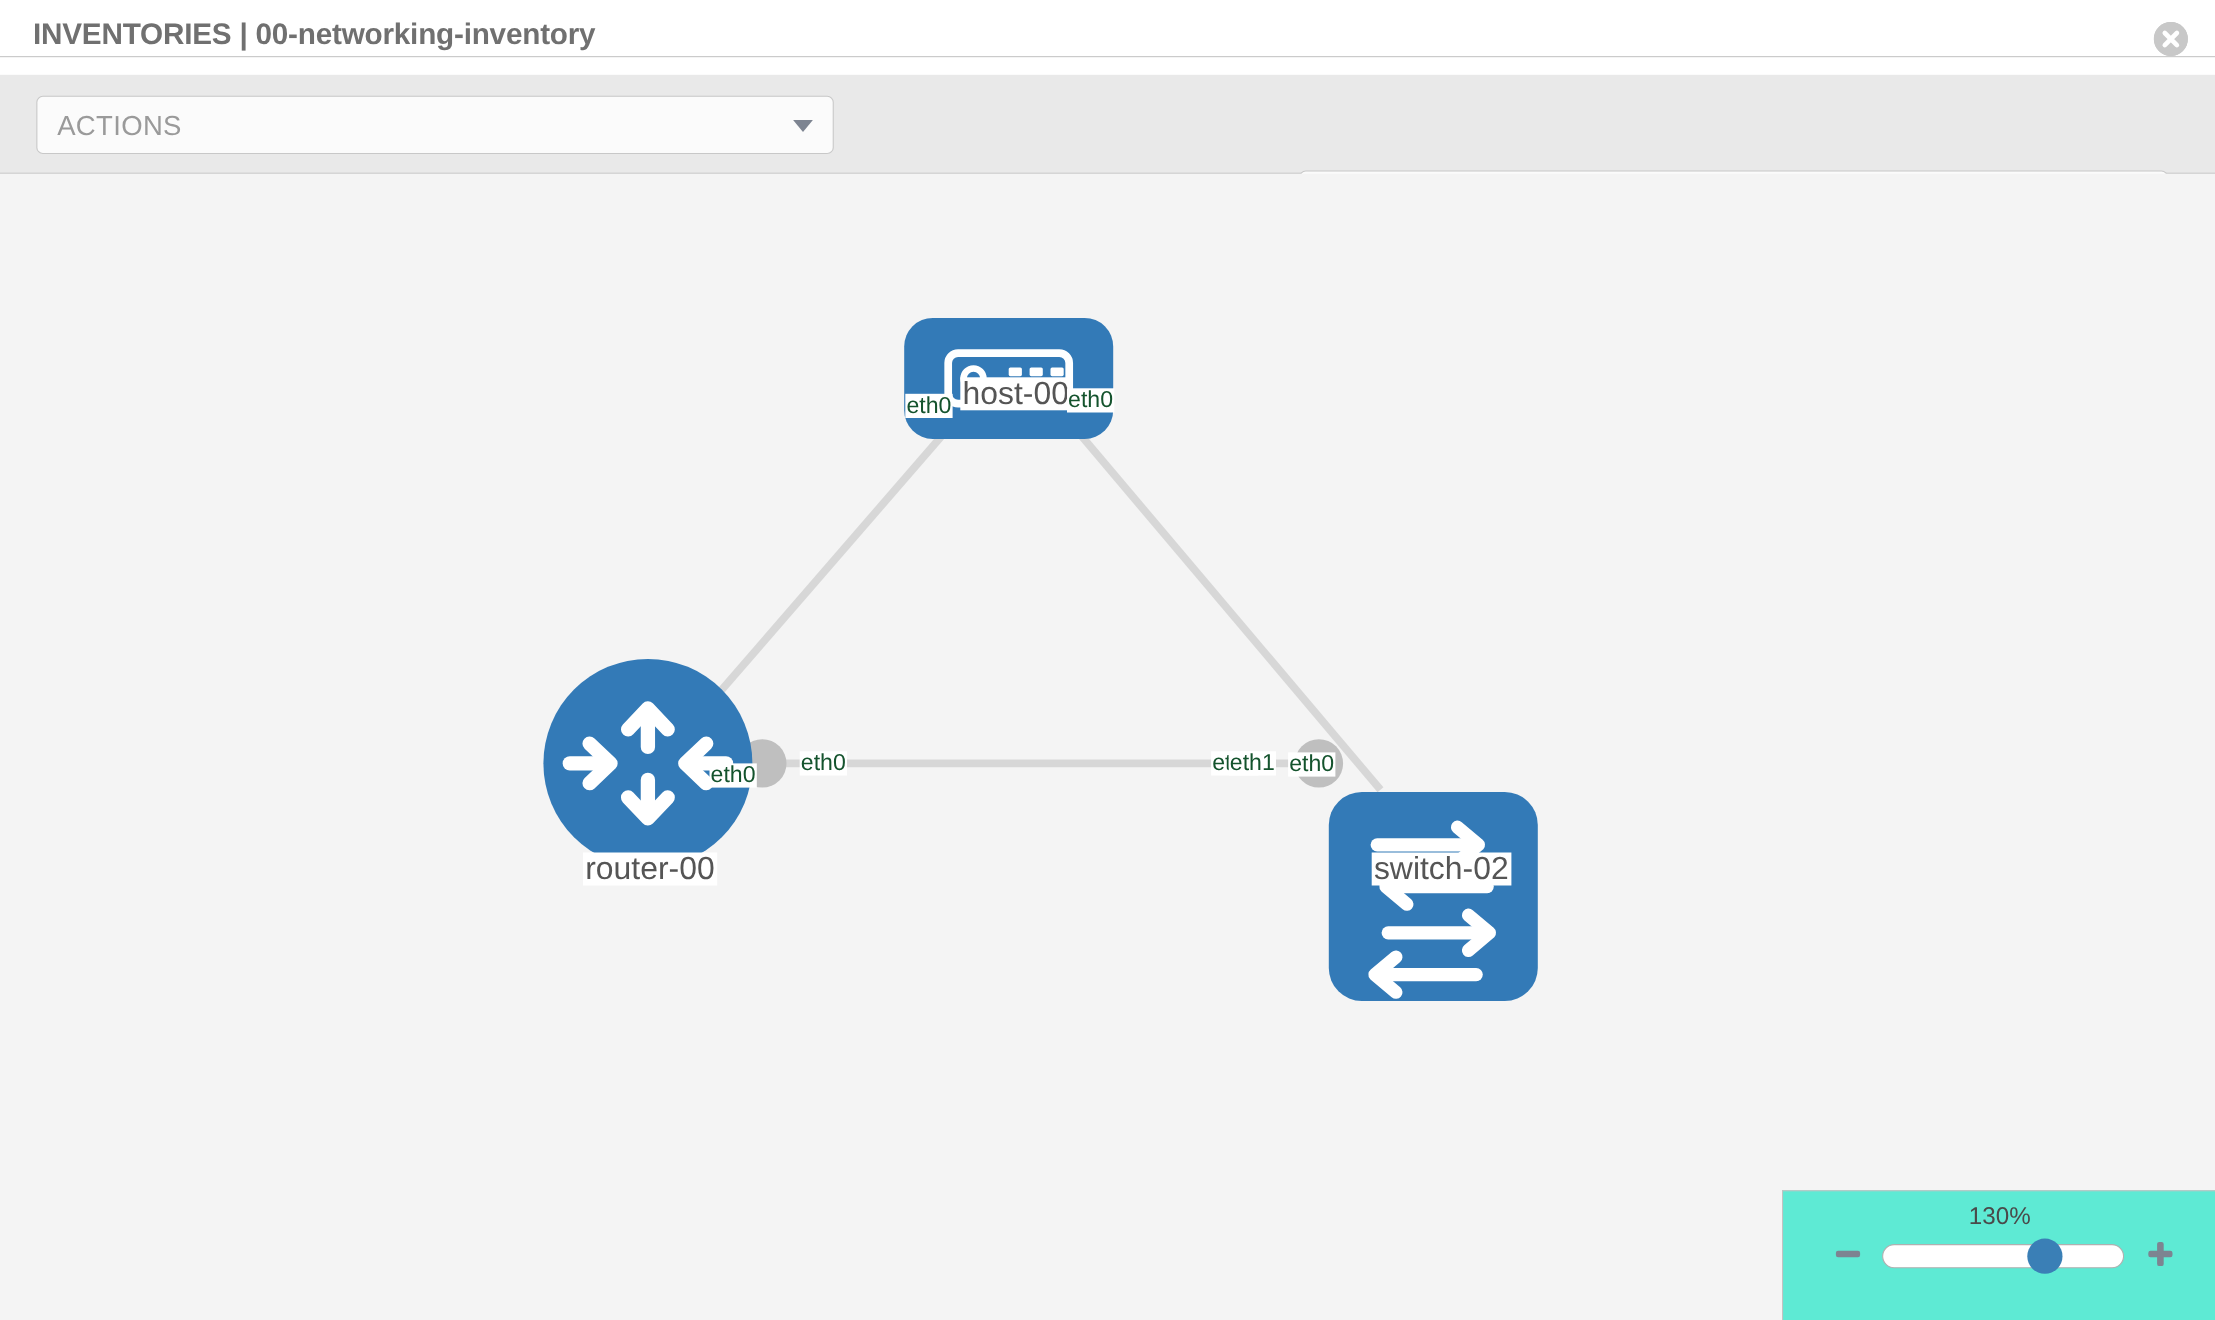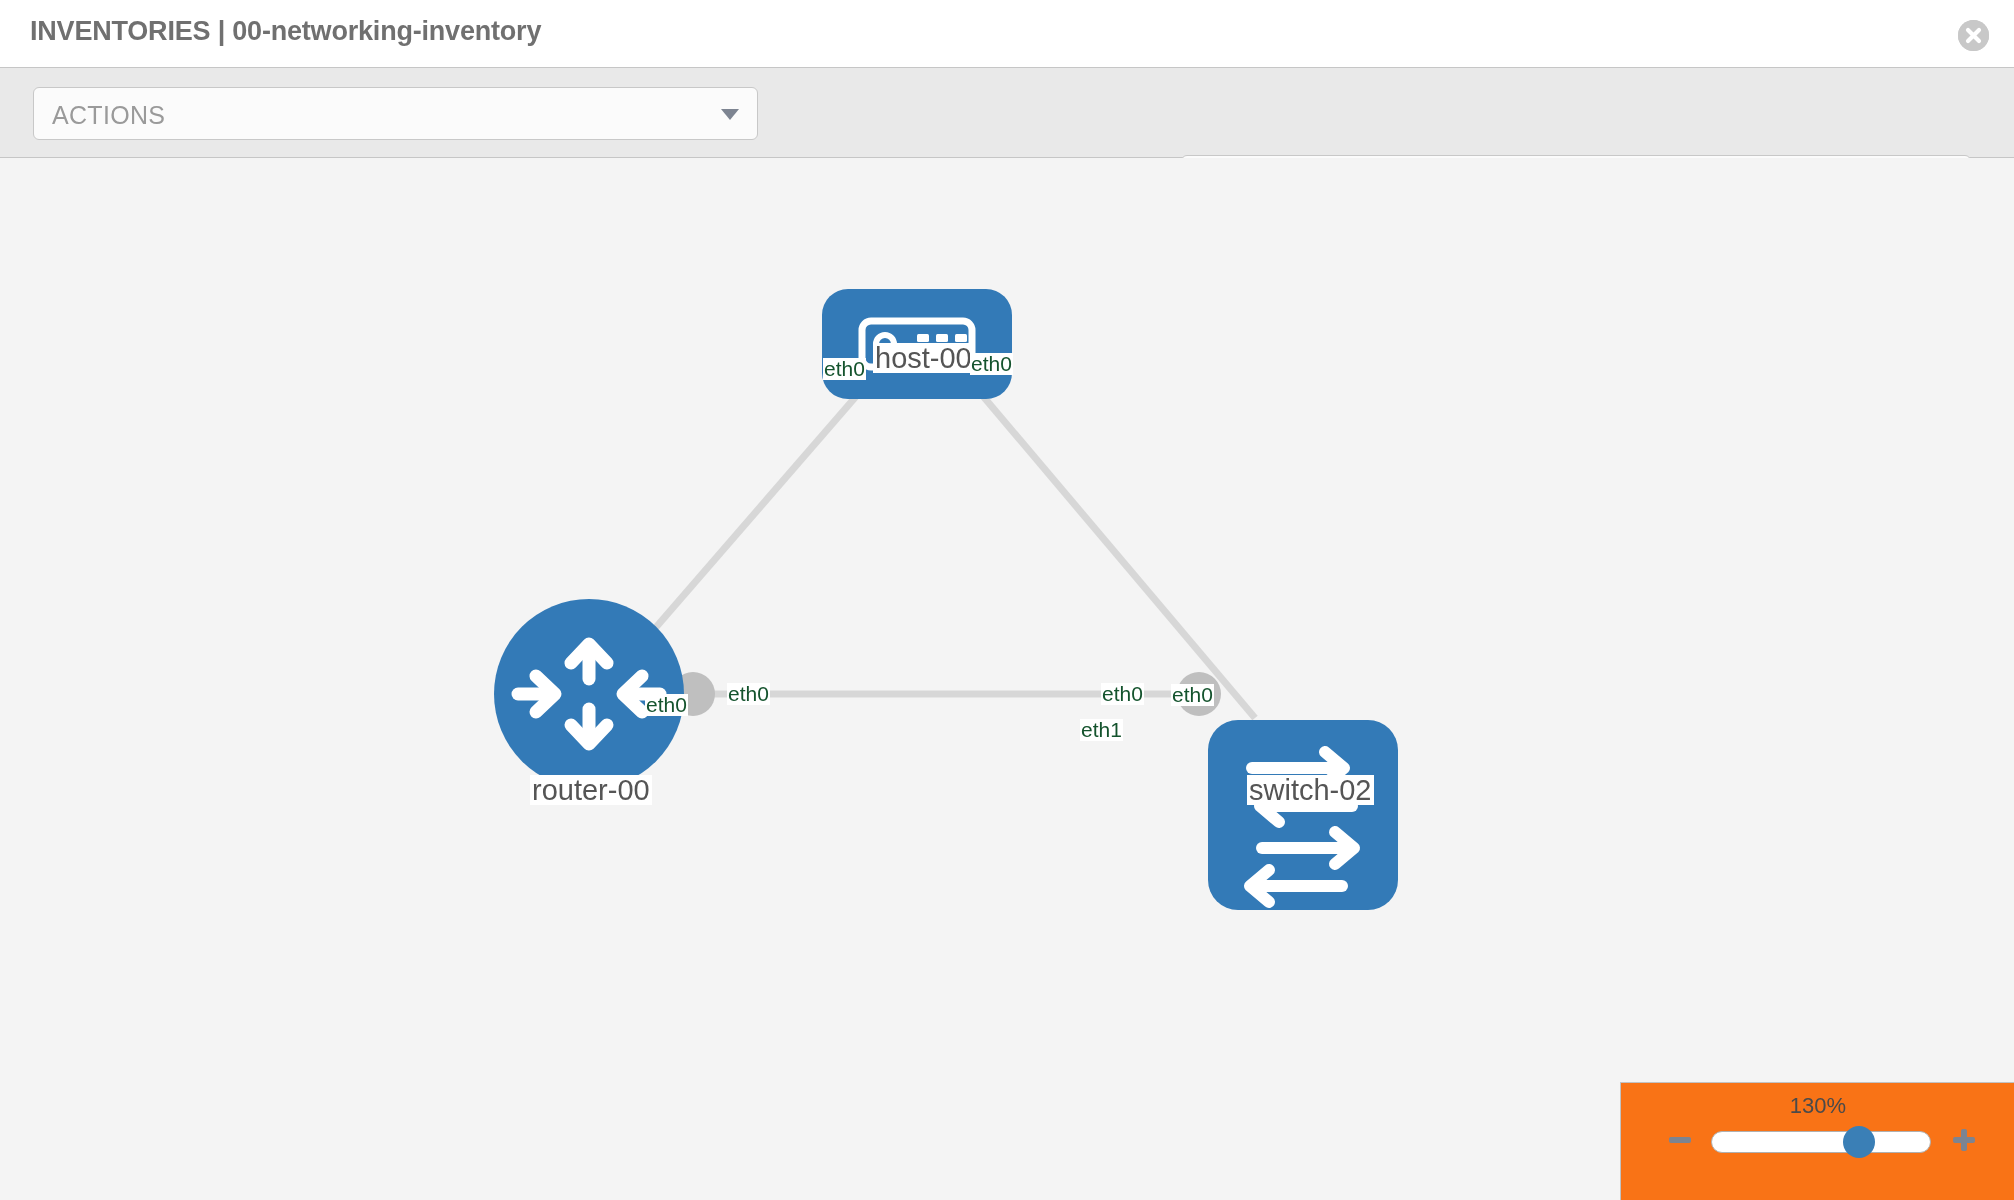--- a/index.html
+++ b/index.html
@@ -17,21 +17,21 @@
     width: 2014px;
     height: 1200px;
     background: #ffffff;
   }
 
   
   .header {
     position: absolute;
     left: 0; top: 0;
     width: 2014px;
-    height: 68px;
+    height: 52px;
     background: #ffffff;
     border-bottom: 1px solid #c6c6c6;
     box-sizing: border-box;
   }
   .header-title {
     position: absolute;
     left: 30px;
     top: 16px;
     font-size: 27px;
     font-weight: bold;
@@ -157,21 +157,21 @@
     line-height: 1.05;
   }
 
   
   .zoom-panel {
     position: absolute;
     left: 1620px;
     top: 1082px;
     width: 394px;
     height: 118px;
-    background: #f97316;
+    background: #5eead4;
     border: 1px solid #c2c2c2;
     border-right: none;
     border-bottom: none;
     box-sizing: border-box;
   }
   .zoom-value {
     position: absolute;
     top: 10px;
     left: 0;
     width: 394px;
@@ -333,21 +333,21 @@
     <div class="node-label" style="left:1247px; top:617px;">switch-02</div>
 
     <div class="iface-label" style="left:823px; top:200px;">eth0</div>
     <div class="iface-label" style="left:970px; top:195px;">eth0</div>
 
     <div class="iface-label" style="left:645px; top:536px;">eth0</div>
     <div class="iface-label" style="left:1171px; top:526px;">eth0</div>
 
     <div class="iface-label" style="left:727px; top:525px;">eth0</div>
     <div class="iface-label" style="left:1101px; top:525px;">eth0</div>
-    <div class="iface-label" style="left:1080px; top:525px;margin-top:36px;">eth1</div>
+    <div class="iface-label" style="left:1117px; top:525px;">eth1</div>
 
   </div>
 
   <div class="zoom-panel">
     <div class="zoom-value">130%</div>
 
     <div class="zoom-minus">
       <svg width="26" height="26" viewBox="0 0 26 26" aria-hidden="true">
         <rect x="2" y="10" width="22" height="6" rx="2" fill="#7d8491"></rect>
       </svg>

